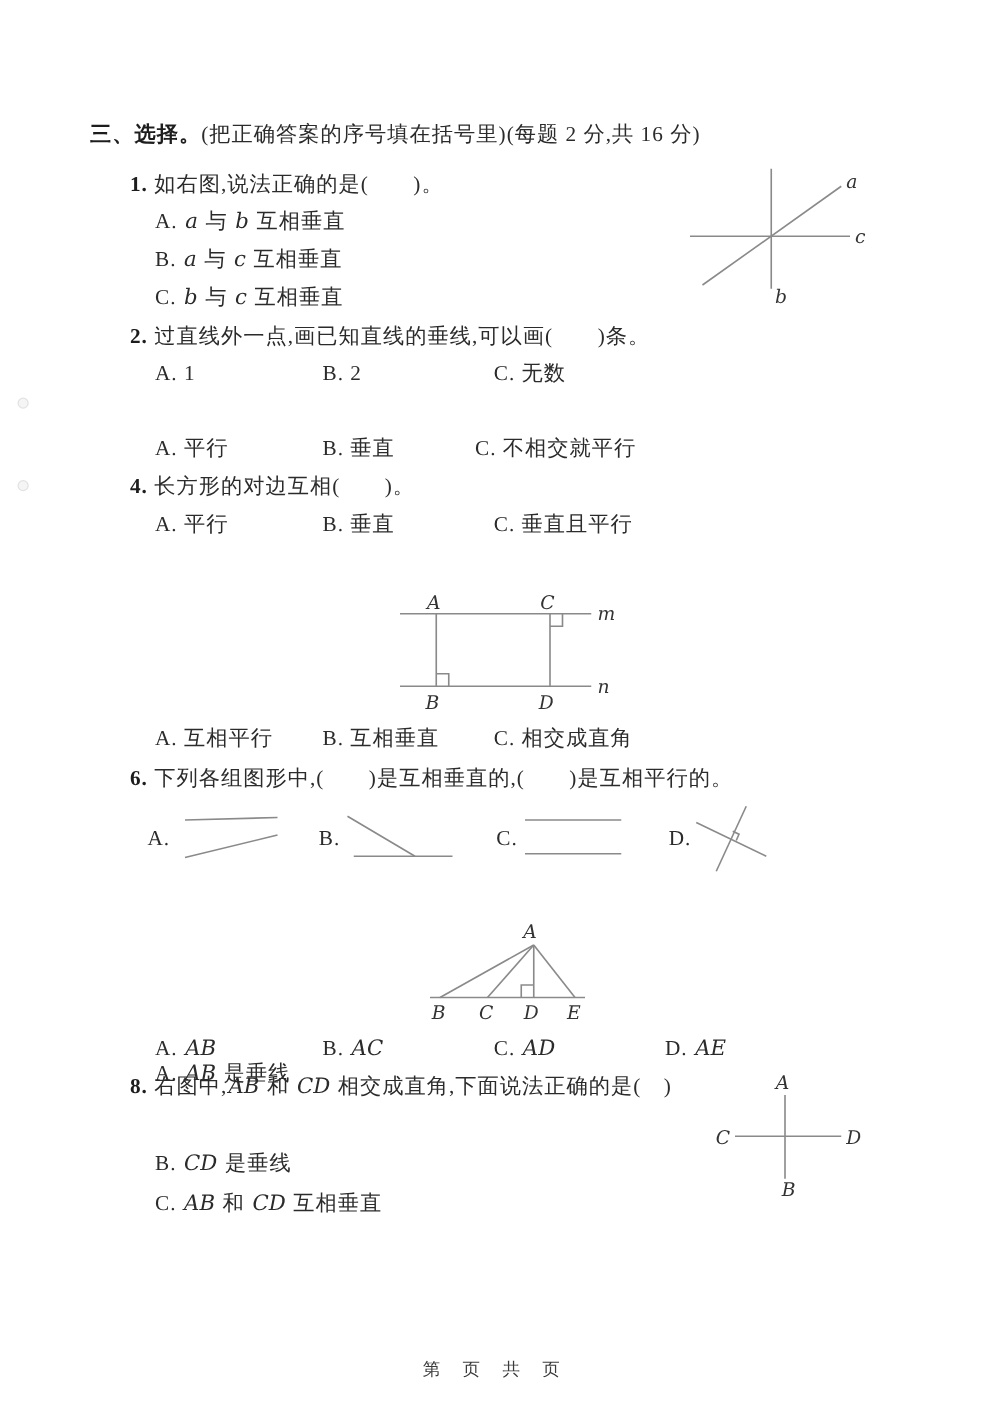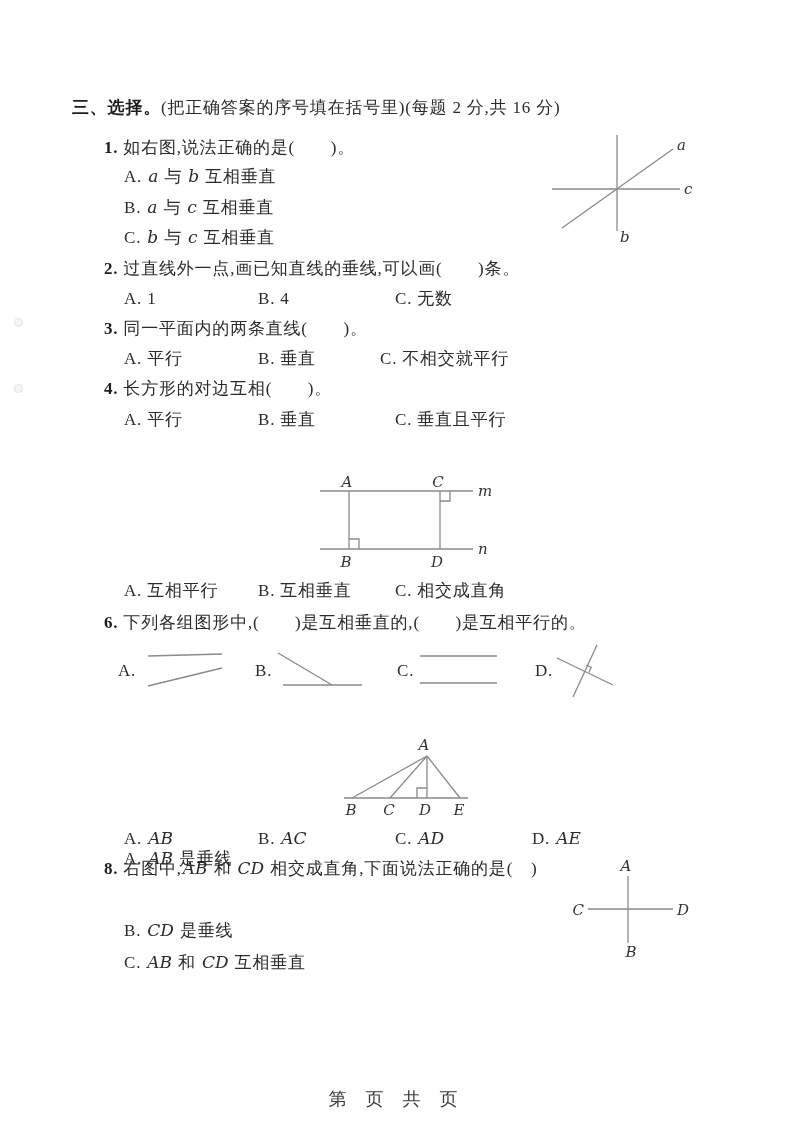--- a/index.html
+++ b/index.html
@@ -16,21 +16,21 @@
   .bold{font-weight:bold;color:#1d1d1d;}
   i.var{font-style:italic;font-family:"DejaVu Serif","Liberation Serif",serif;padding:0 1px;letter-spacing:0;}
   svg.fig{position:absolute;overflow:visible;}
   svg.fig line,svg.fig polyline{stroke:#8a8a8a;stroke-width:1.3;fill:none;}
   svg.fig text{
     font-family:"DejaVu Serif","Liberation Serif",serif;font-style:italic;
     font-size:15px;fill:#333333;letter-spacing:0;
   }
   .footer{
     position:absolute;top:1087px;left:0;width:100%;text-align:center;
-    font-size:18px;color:#3a3a3a;letter-spacing:7px;
+    font-size:14px;color:#3a3a3a;letter-spacing:7px;
     font-family:"Liberation Sans","DejaVu Sans",sans-serif;
   }
   .bindmark{
     position:absolute;width:7px;height:7px;border:1px solid #e2e2e2;border-radius:50%;
     background:#f5f5f5;
   }
 </style>
 </head>
 <body>
 
@@ -50,24 +50,23 @@
     <line x1="72" y1="7" x2="72" y2="103"></line>
     <line x1="7" y1="61" x2="135" y2="61"></line>
     <line x1="17" y1="100" x2="128" y2="21"></line>
     <text x="132" y="22">a</text>
     <text x="139" y="66">c</text>
     <text x="75" y="114">b</text>
   </svg>
 
   <div class="line" style="left:104px;top:258px"><span class="qnum">2.</span><span>过直线外一点,画已知直线的垂线,可以画(　　)条。</span></div>
   <div class="line" style="left:124px;top:288px"><span>A. 1</span></div>
-  <div class="line" style="left:258px;top:288px"><span>B. 4</span></div>
+  <div class="line" style="left:258px;top:288px"><span>B. 2</span></div>
   <div class="line" style="left:395px;top:288px"><span>C. 无数</span></div>
 
-  <div class="line" style="left:104px;top:318px"><span class="qnum">3.</span><span>同一平面内的两条直线(　　)。</span></div>
   <div class="line" style="left:124px;top:348px"><span>A. 平行</span></div>
   <div class="line" style="left:258px;top:348px"><span>B. 垂直</span></div>
   <div class="line" style="left:380px;top:348px"><span>C. 不相交就平行</span></div>
 
   <div class="line" style="left:104px;top:378px"><span class="qnum">4.</span><span>长方形的对边互相(　　)。</span></div>
   <div class="line" style="left:124px;top:409px"><span>A. 平行</span></div>
   <div class="line" style="left:258px;top:409px"><span>B. 垂直</span></div>
   <div class="line" style="left:395px;top:409px"><span>C. 垂直且平行</span></div>
 
 

